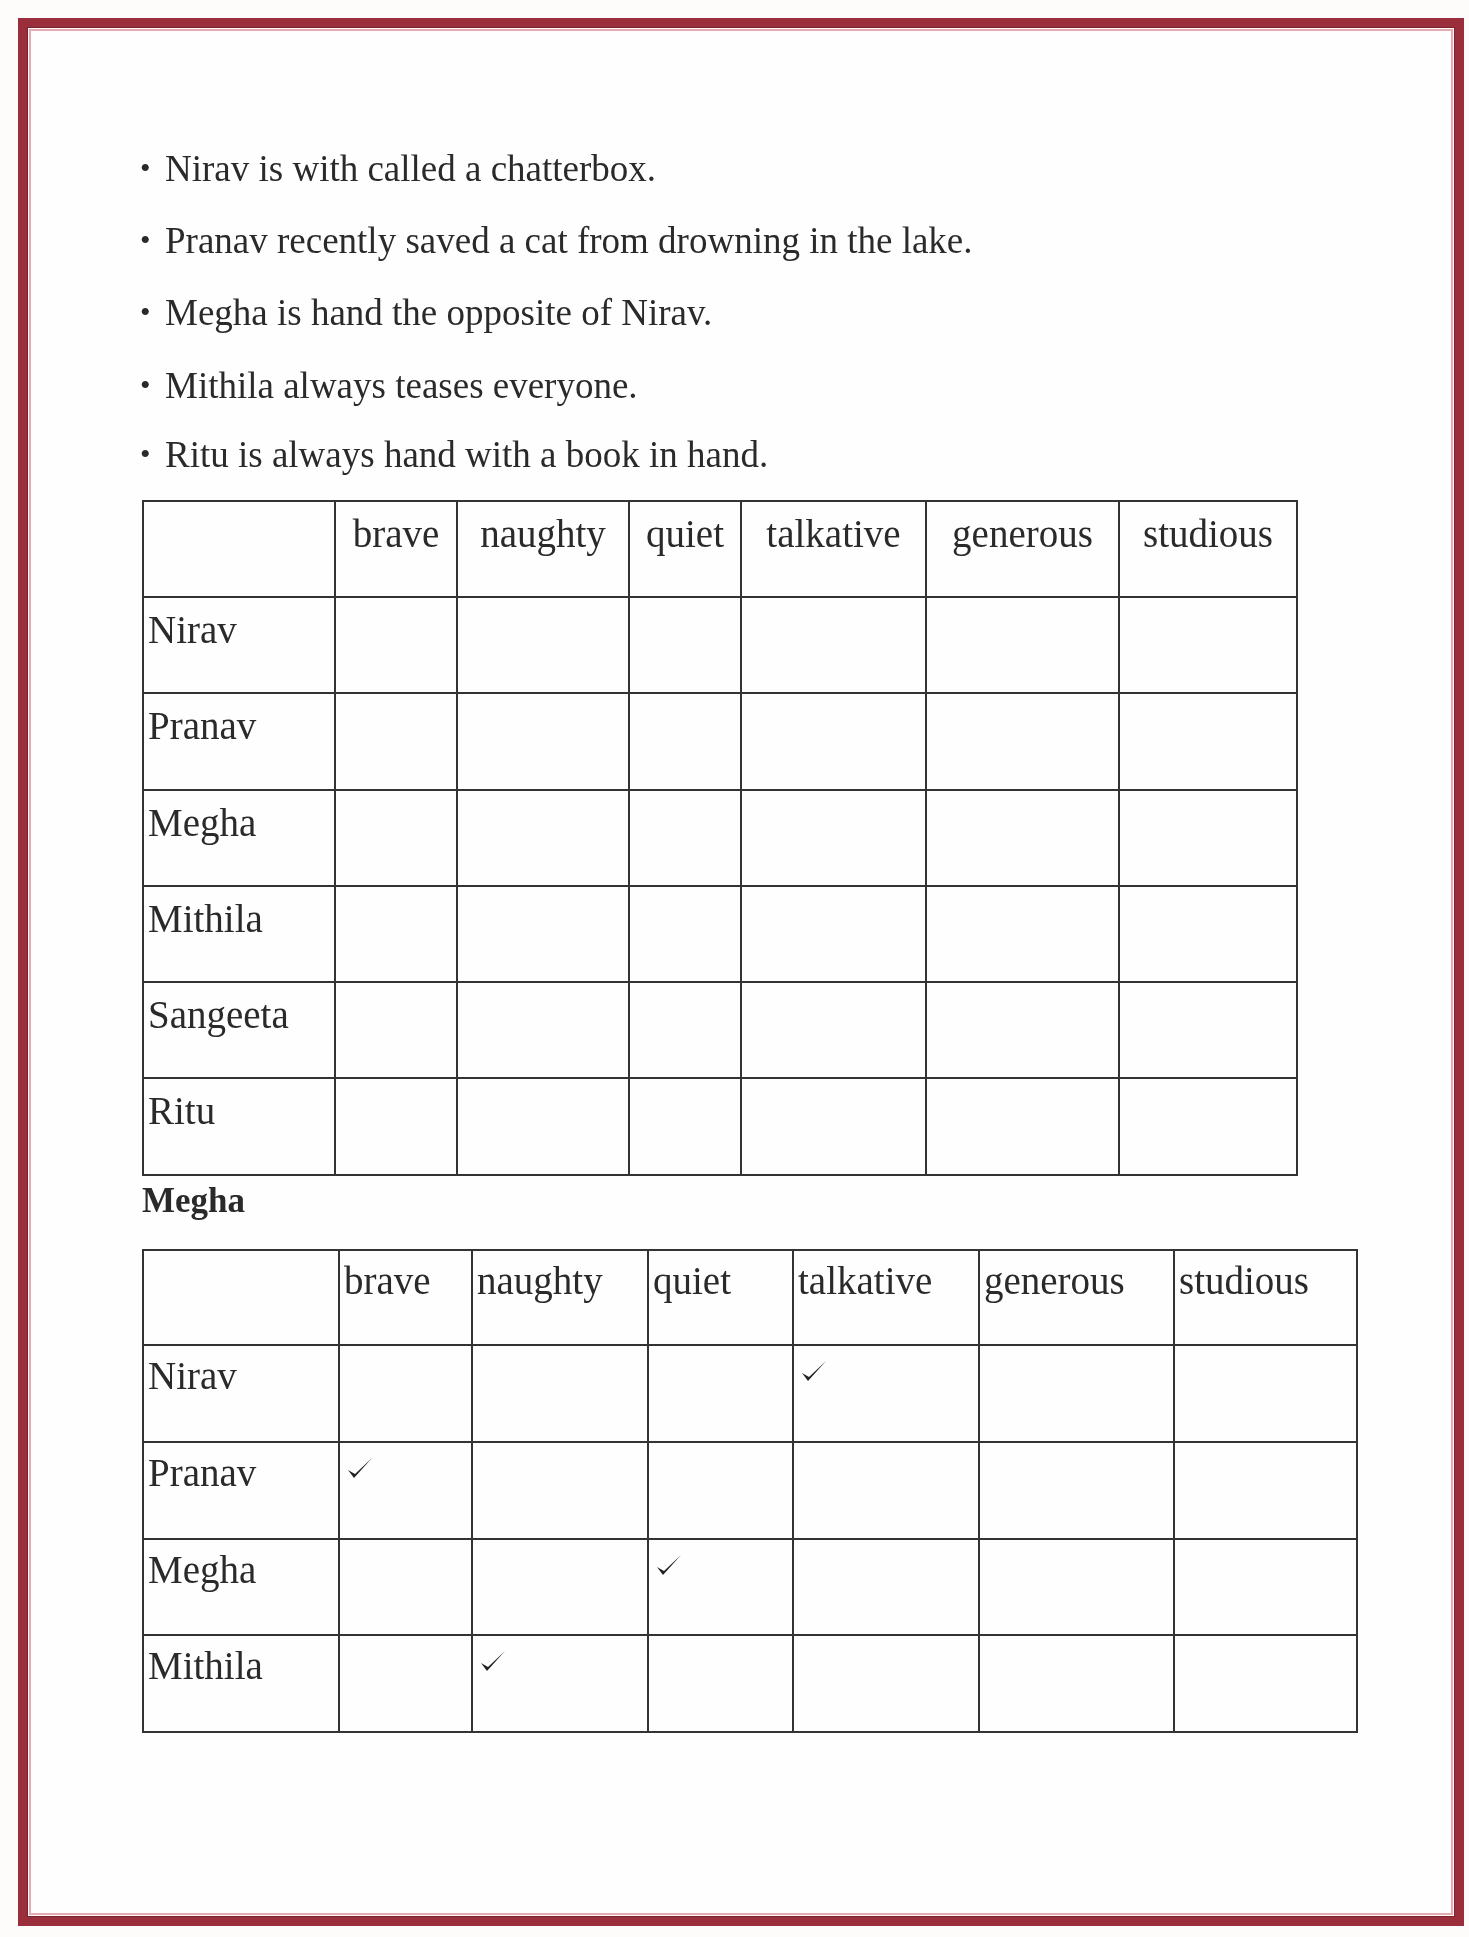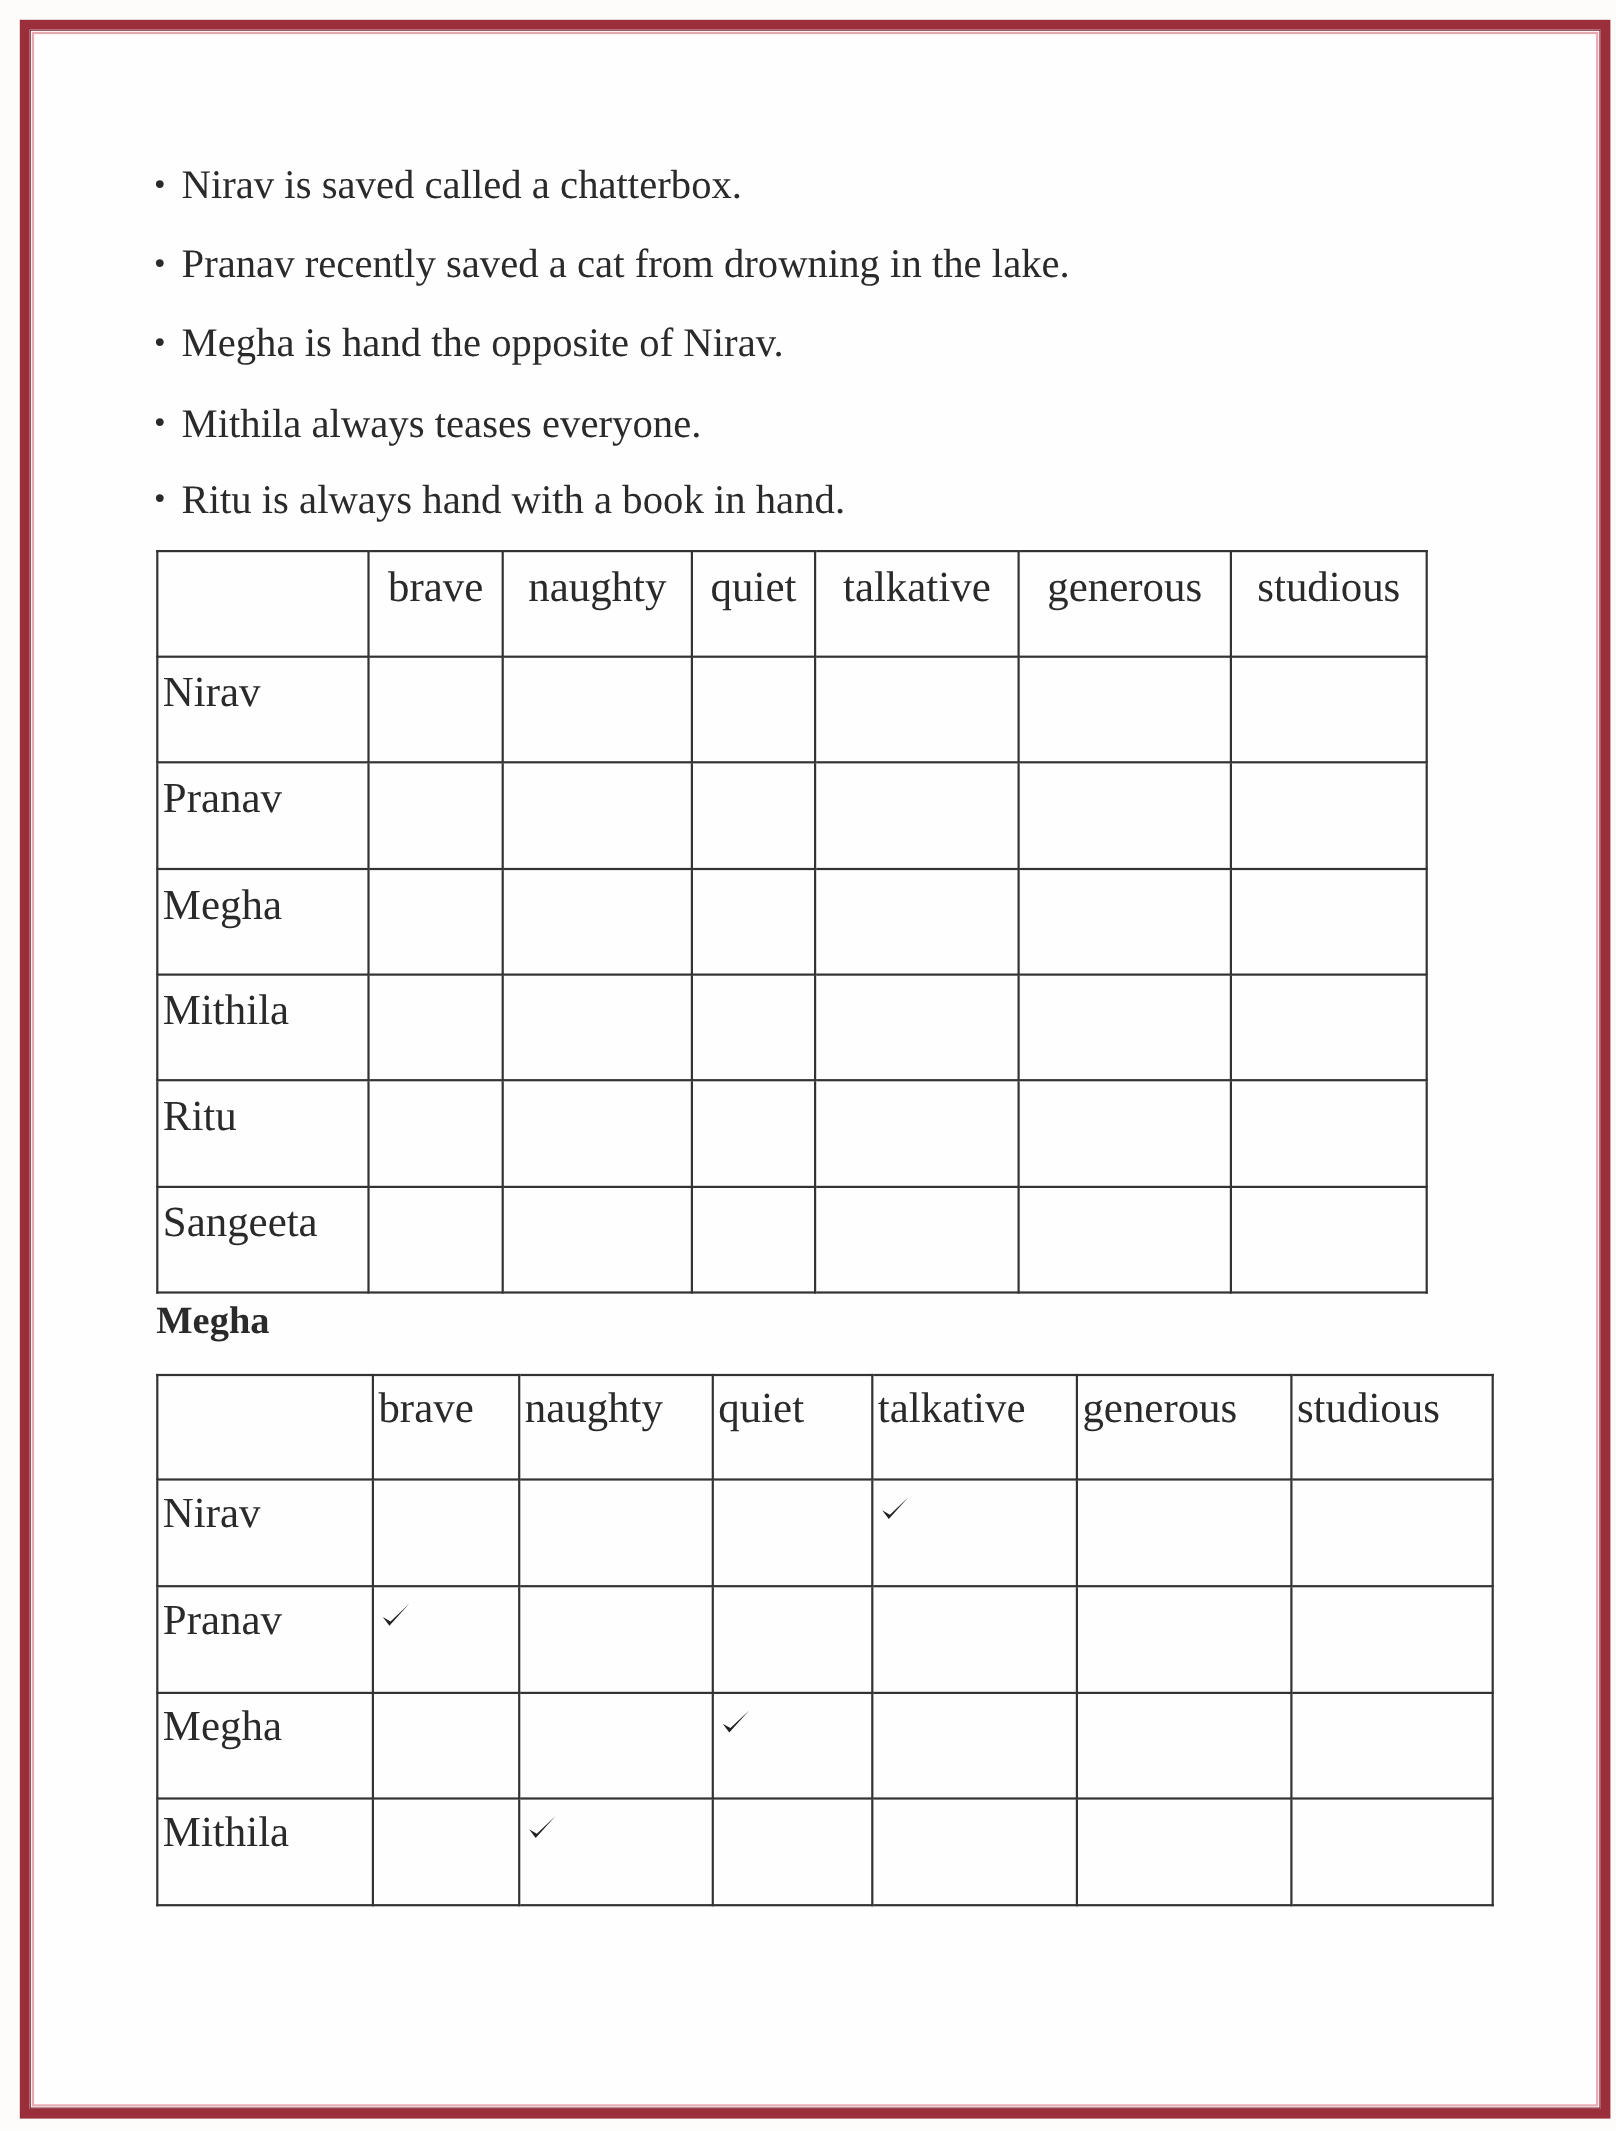--- a/index.html
+++ b/index.html
@@ -108,21 +108,21 @@
     }
   </style>
 </head>
 <body>
 
 <div class="frame-outer"></div>
 <div class="frame-inner"></div>
 
 <div class="bullets">
   <div class="bullet-line" style="top:150px">
-    <span class="bullet-dot">•</span><span>Nirav is saved called a chatterbox.</span>
+    <span class="bullet-dot">•</span><span>Nirav is with called a chatterbox.</span>
   </div>
   <div class="bullet-line" style="top:222px">
     <span class="bullet-dot">•</span><span>Pranav recently saved a cat from drowning in the lake.</span>
   </div>
   <div class="bullet-line" style="top:294px">
     <span class="bullet-dot">•</span><span>Megha is hand the opposite of Nirav.</span>
   </div>
   <div class="bullet-line" style="top:367px">
     <span class="bullet-dot">•</span><span>Mithila always teases everyone.</span>
   </div>
@@ -202,34 +202,34 @@
     <td class="name">
           <span class="cell-text">Mithila</span>
         </td>
     <td></td>
         <td></td>
         <td></td>
         <td></td>
         <td></td>
         <td></td>
   </tr>
+  <tr class="body" style="height:96px">
+    <td class="name">
+          <span class="cell-text">Sangeeta</span>
+        </td>
+    <td></td>
+        <td></td>
+        <td></td>
+        <td></td>
+        <td></td>
+        <td></td>
+  </tr>
   <tr class="body" style="height:97px">
     <td class="name">
           <span class="cell-text">Ritu</span>
-        </td>
-    <td></td>
-        <td></td>
-        <td></td>
-        <td></td>
-        <td></td>
-        <td></td>
-  </tr>
-  <tr class="body" style="height:96px">
-    <td class="name">
-          <span class="cell-text">Sangeeta</span>
         </td>
     <td></td>
         <td></td>
         <td></td>
         <td></td>
         <td></td>
         <td></td>
   </tr>
 </tbody>
   </table>

